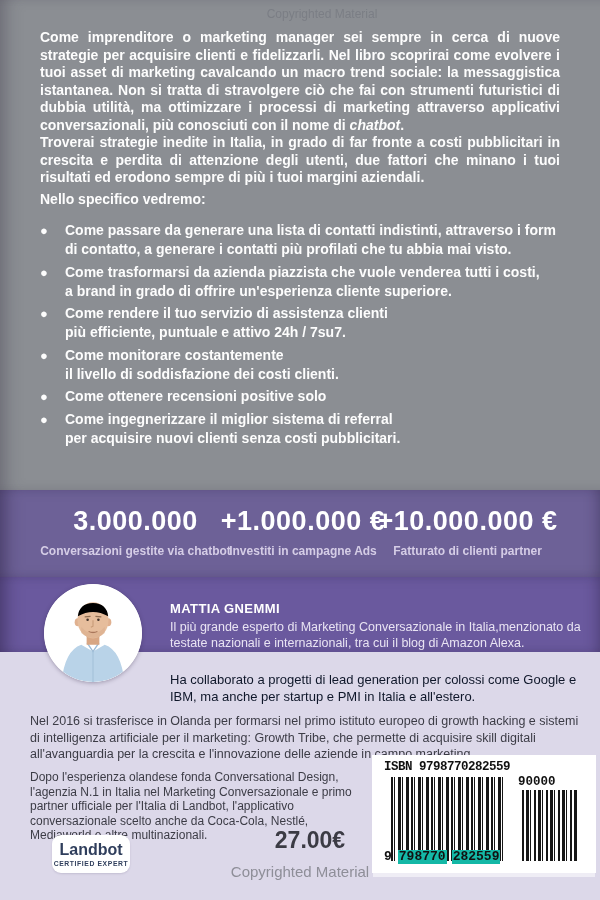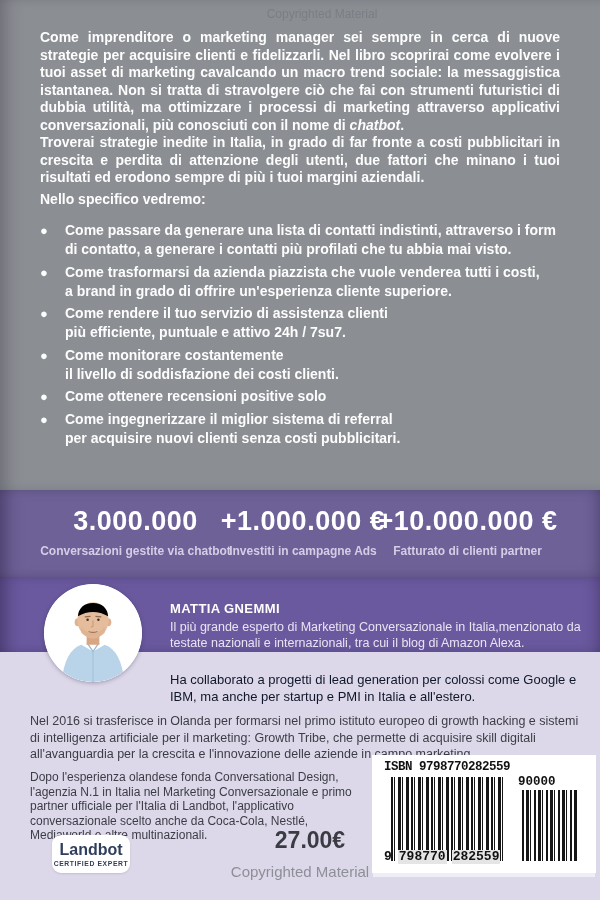--- a/index.html
+++ b/index.html
@@ -64,21 +64,21 @@
   
   .barcode-box{position:absolute;top:755px;left:372px;width:224px;height:118px;background:#fff;
                box-shadow:0 5px 0 -1px #efedf5;z-index:2;}
   .isbn-label{position:absolute;top:5px;left:12px;font-family:"Liberation Mono",monospace;
               font-size:12.5px;font-weight:bold;color:#111;letter-spacing:-0.5px;white-space:nowrap;}
   .bc-main{position:absolute;left:11px;top:22px;width:120px;height:84px;}
   .bc-bars{position:absolute;left:8px;right:0;top:0;bottom:0;
            background:repeating-linear-gradient(90deg,#161616 0 2px,#fff 2px 3px,#161616 3px 4px,#fff 4px 7px,#161616 7px 10px,#fff 10px 11px,#161616 11px 12px,#fff 12px 15px,#161616 15px 18px,#fff 18px 20px);}
   .bc-digits{position:absolute;left:0;bottom:-3px;width:100%;display:flex;align-items:flex-end;
              font-family:"Liberation Mono",monospace;font-size:13px;font-weight:bold;color:#111;}
-  .bc-digits .g{background:#e5e5e5;padding:0 1px;line-height:14px;}
+  .bc-digits .g{background:#14b8a6;padding:0 1px;line-height:14px;}
   .bc-digits .g9{background:transparent;margin-right:5px;}
   .bc-digits .gm{margin-right:5px;}
   .bc-add{position:absolute;left:146px;top:22px;width:64px;height:84px;}
   .bc-add .num{position:absolute;top:-2px;left:0;width:100%;text-align:left;background:#fff;
                font-family:"Liberation Mono",monospace;font-size:12.5px;font-weight:bold;color:#111;line-height:14px;}
   .bc-add .bars{position:absolute;left:4px;right:4px;top:13px;bottom:0;
            background:repeating-linear-gradient(90deg,#161616 0 2px,#fff 2px 4px,#161616 4px 7px,#fff 7px 8px,#161616 8px 9px,#fff 9px 12px);}
 </style>
 </head>
 <body>

